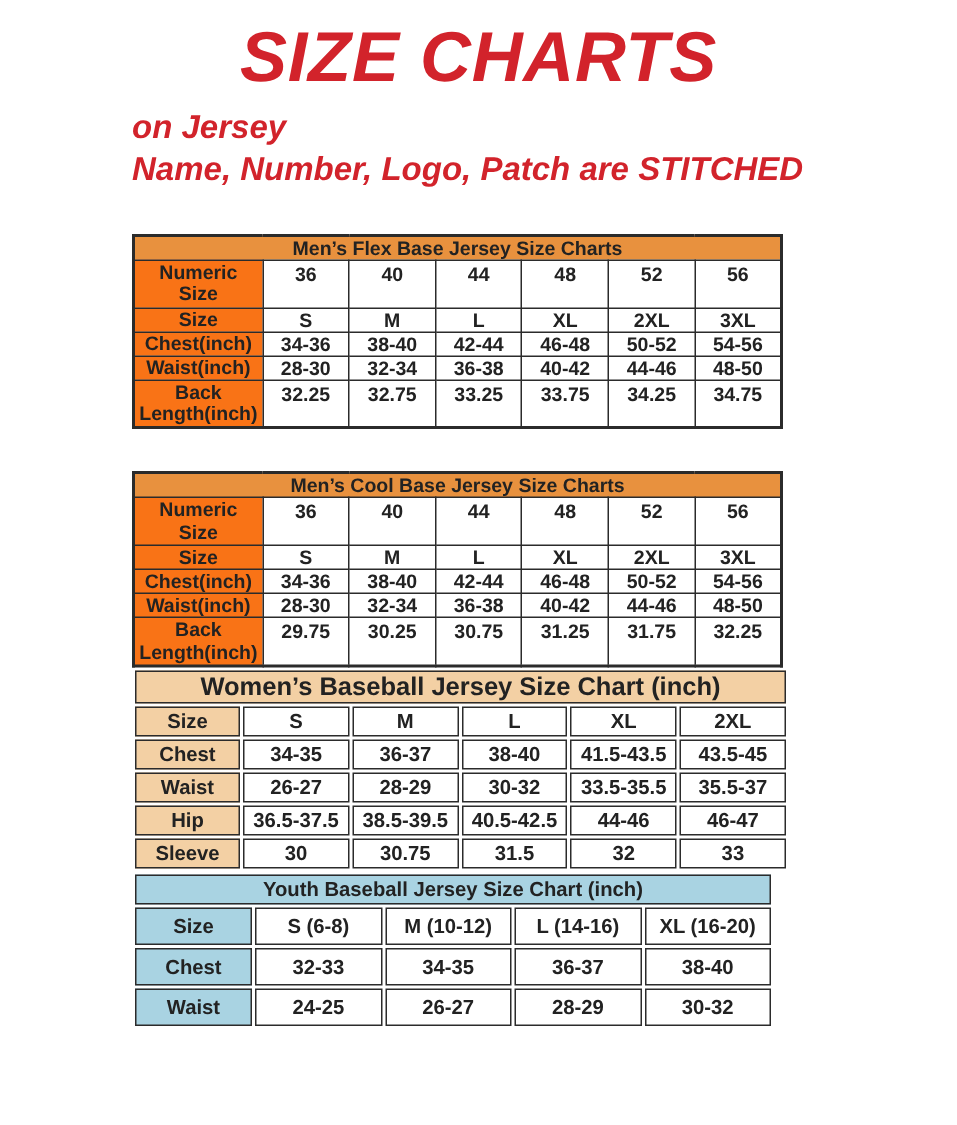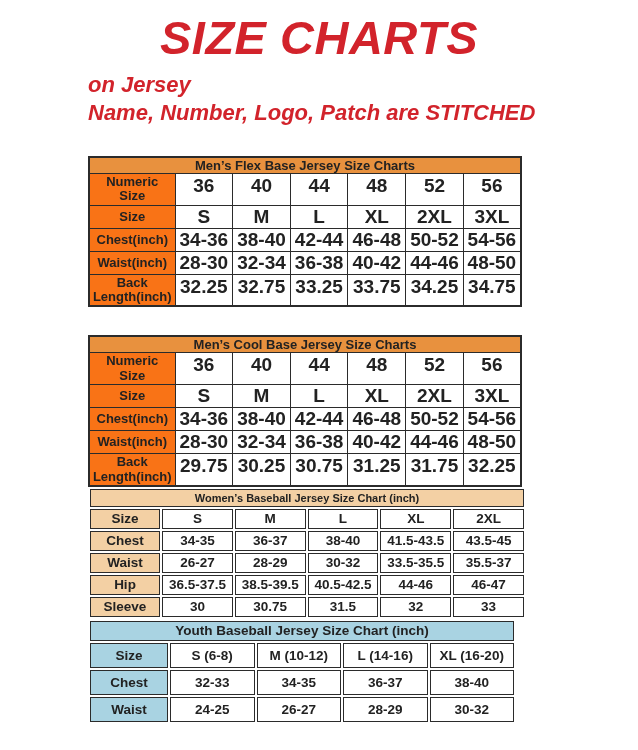--- a/index.html
+++ b/index.html
@@ -38,31 +38,31 @@
     color: #222222;
     border-collapse: collapse;
   }
   .size-table + .size-table { }
 
   
   .theme-orange { width: 434px; margin-top: 28px; border: 2px solid #2b2b2b; }
   .theme-orange th, .theme-orange td { border: 1px solid #2b2b2b; padding: 0 2px; }
   .theme-orange .tbl-title { background: #E8913E; font-size: 13px; height: 15px; }
   .theme-orange .label-cell { background: #f97316; font-size: 13px; line-height: 1.12; }
-  .theme-orange .value-cell { font-size: 19px; }
+  .theme-orange .value-cell { font-size: 13px; }
   .theme-orange col.label-col { width: 86px; }
   .theme-orange .row-sm td { height: 15px; }
   .theme-orange .row-tall td { height: 32px; }
   .theme-orange .row-tall .value-cell { vertical-align: top; padding-top: 1px; }
   .theme-orange .row-tall .label-cell { vertical-align: middle; }
 
   
   .theme-peach { width: 438px; border-collapse: separate; border-spacing: 2px; }
   .theme-peach th, .theme-peach td { border: 1px solid #2b2b2b; padding: 0 1px; }
-  .theme-peach .tbl-title { background: #F3D0A4; font-size: 11px; height: 18px; }
+  .theme-peach .tbl-title { background: #F3D0A4; font-size: 17px; height: 18px; }
   .theme-peach .label-cell { background: #F3D0A4; }
   .theme-peach td { font-size: 13.5px; height: 20px; }
   .theme-peach col.label-col { width: 70px; }
 
   
   .theme-blue { width: 428px; border-collapse: separate; border-spacing: 2px; }
   .theme-blue th, .theme-blue td { border: 1px solid #2b2b2b; padding: 0 1px; }
   .theme-blue .tbl-title { background: #A9D3E2; font-size: 13.5px; height: 20px; }
   .theme-blue .label-cell { background: #A9D3E2; }
   .theme-blue td { font-size: 13.5px; height: 25px; }

